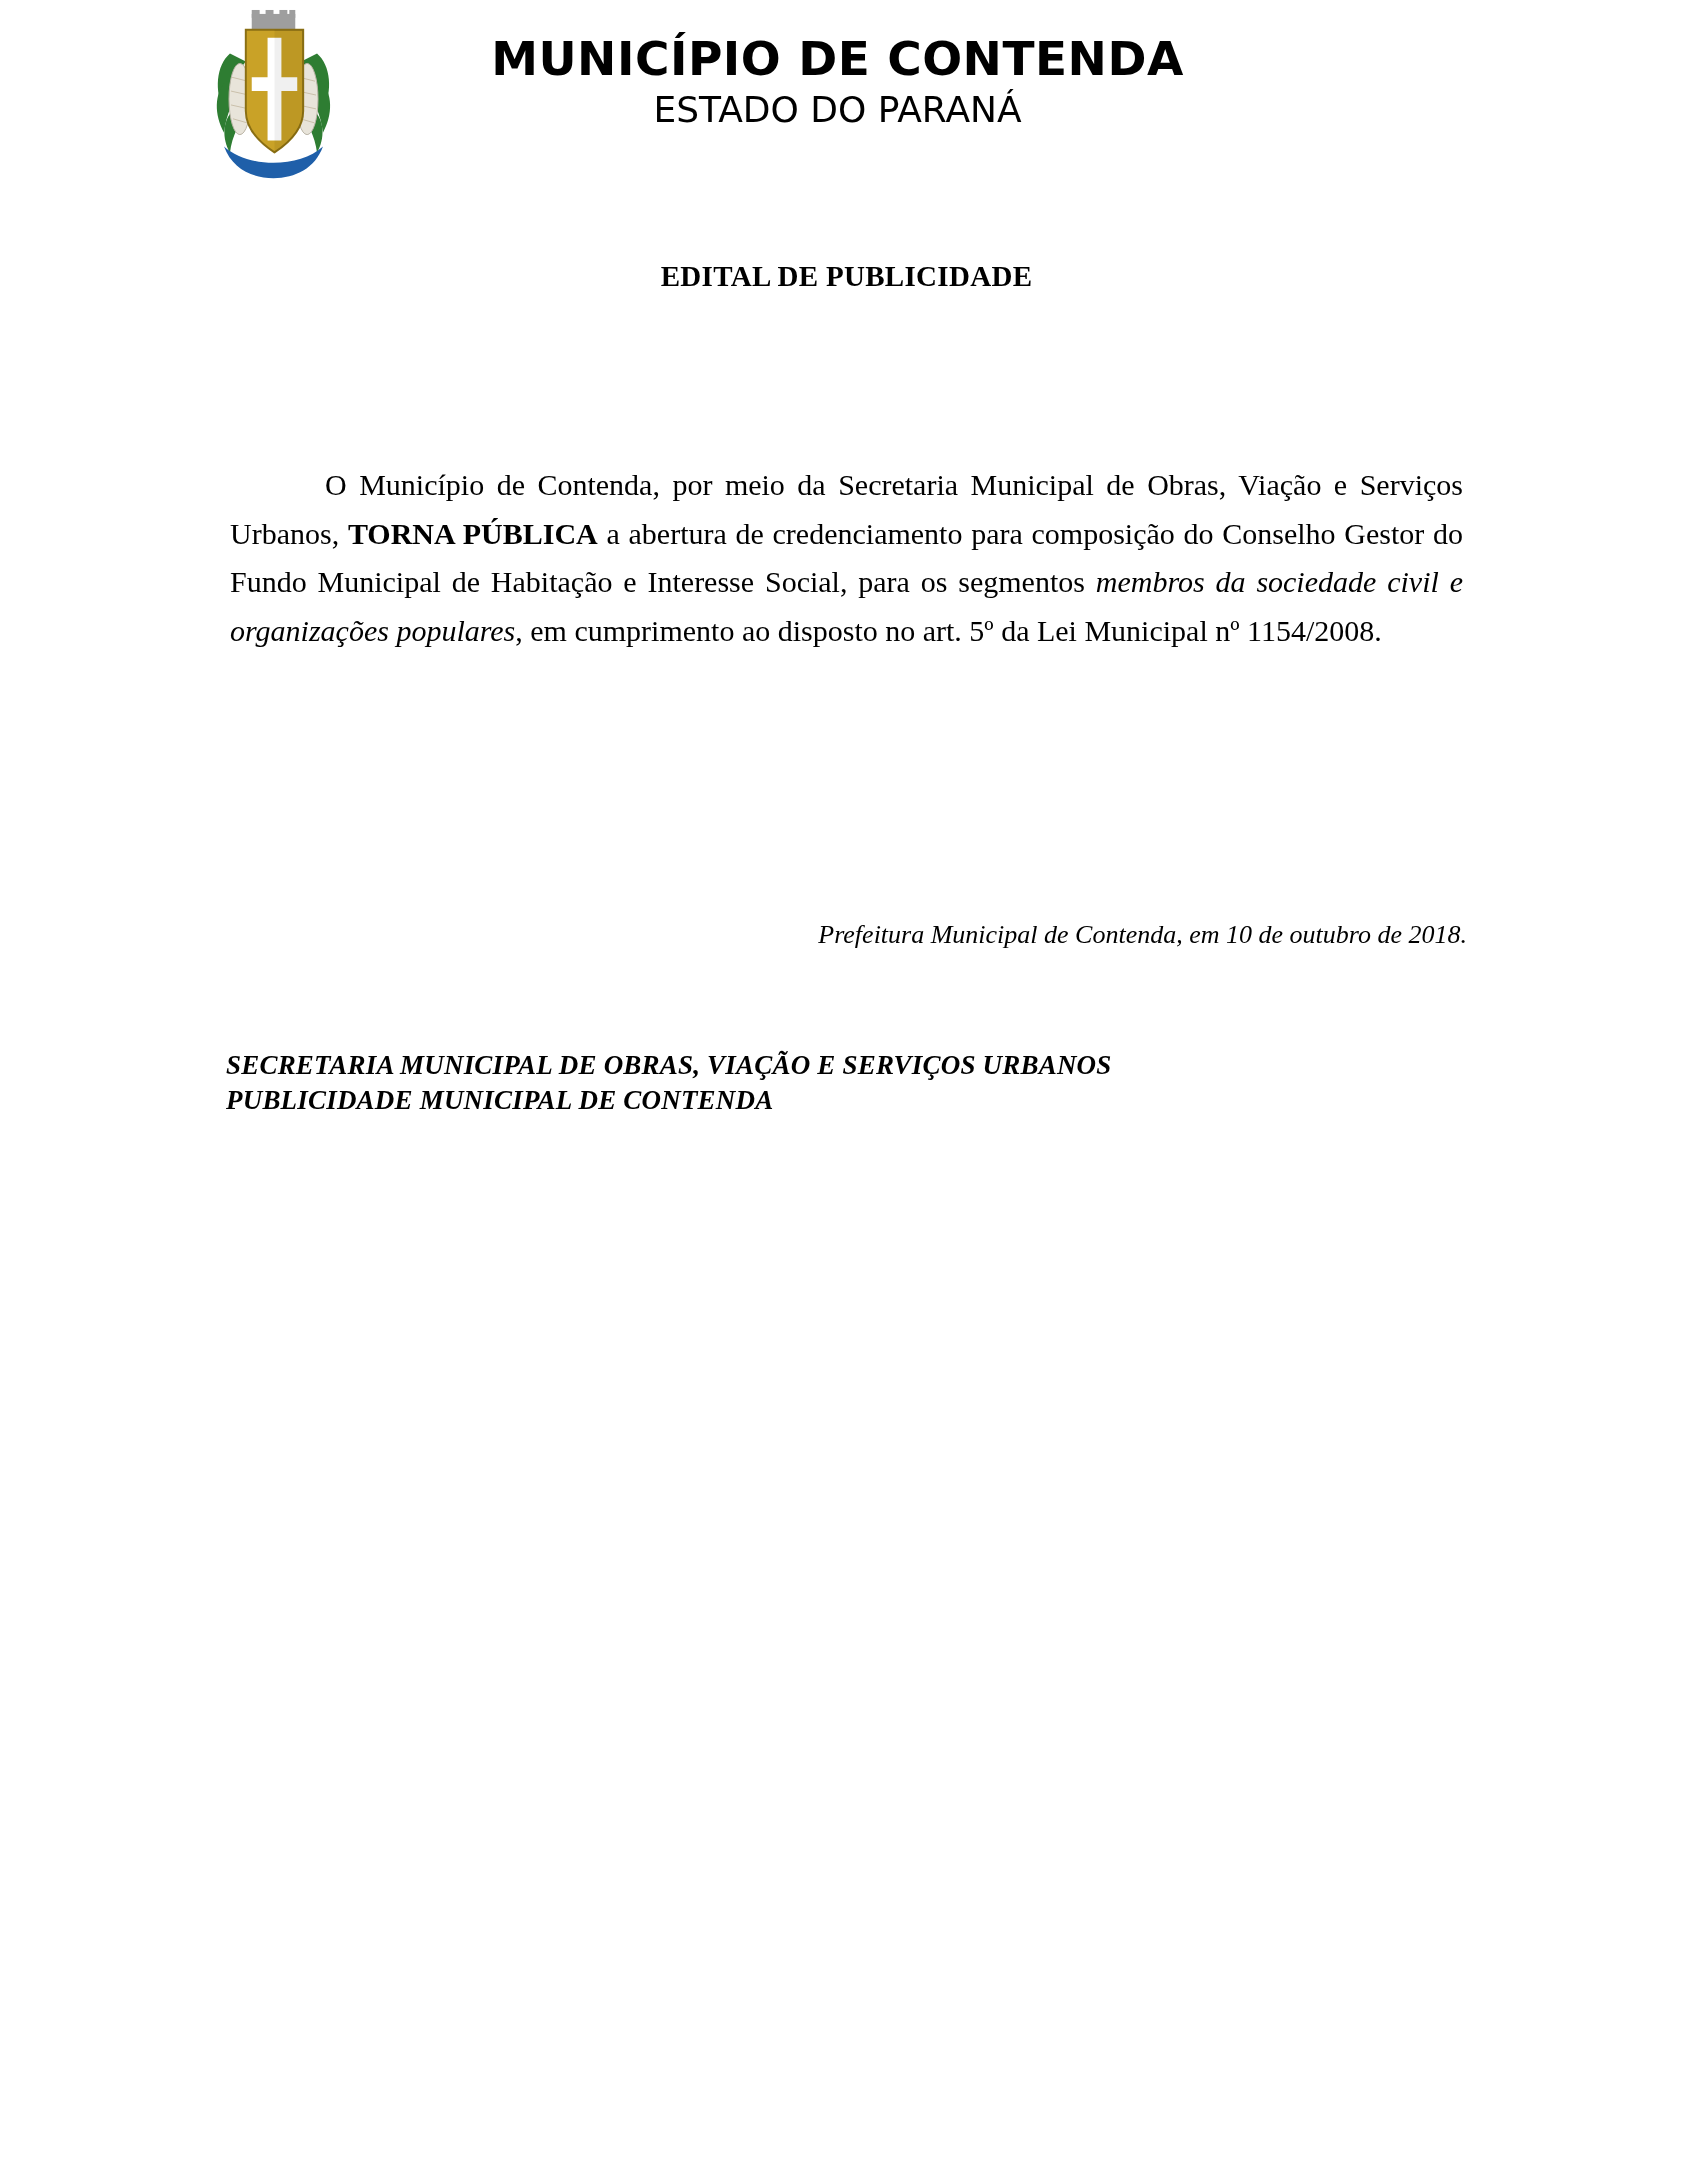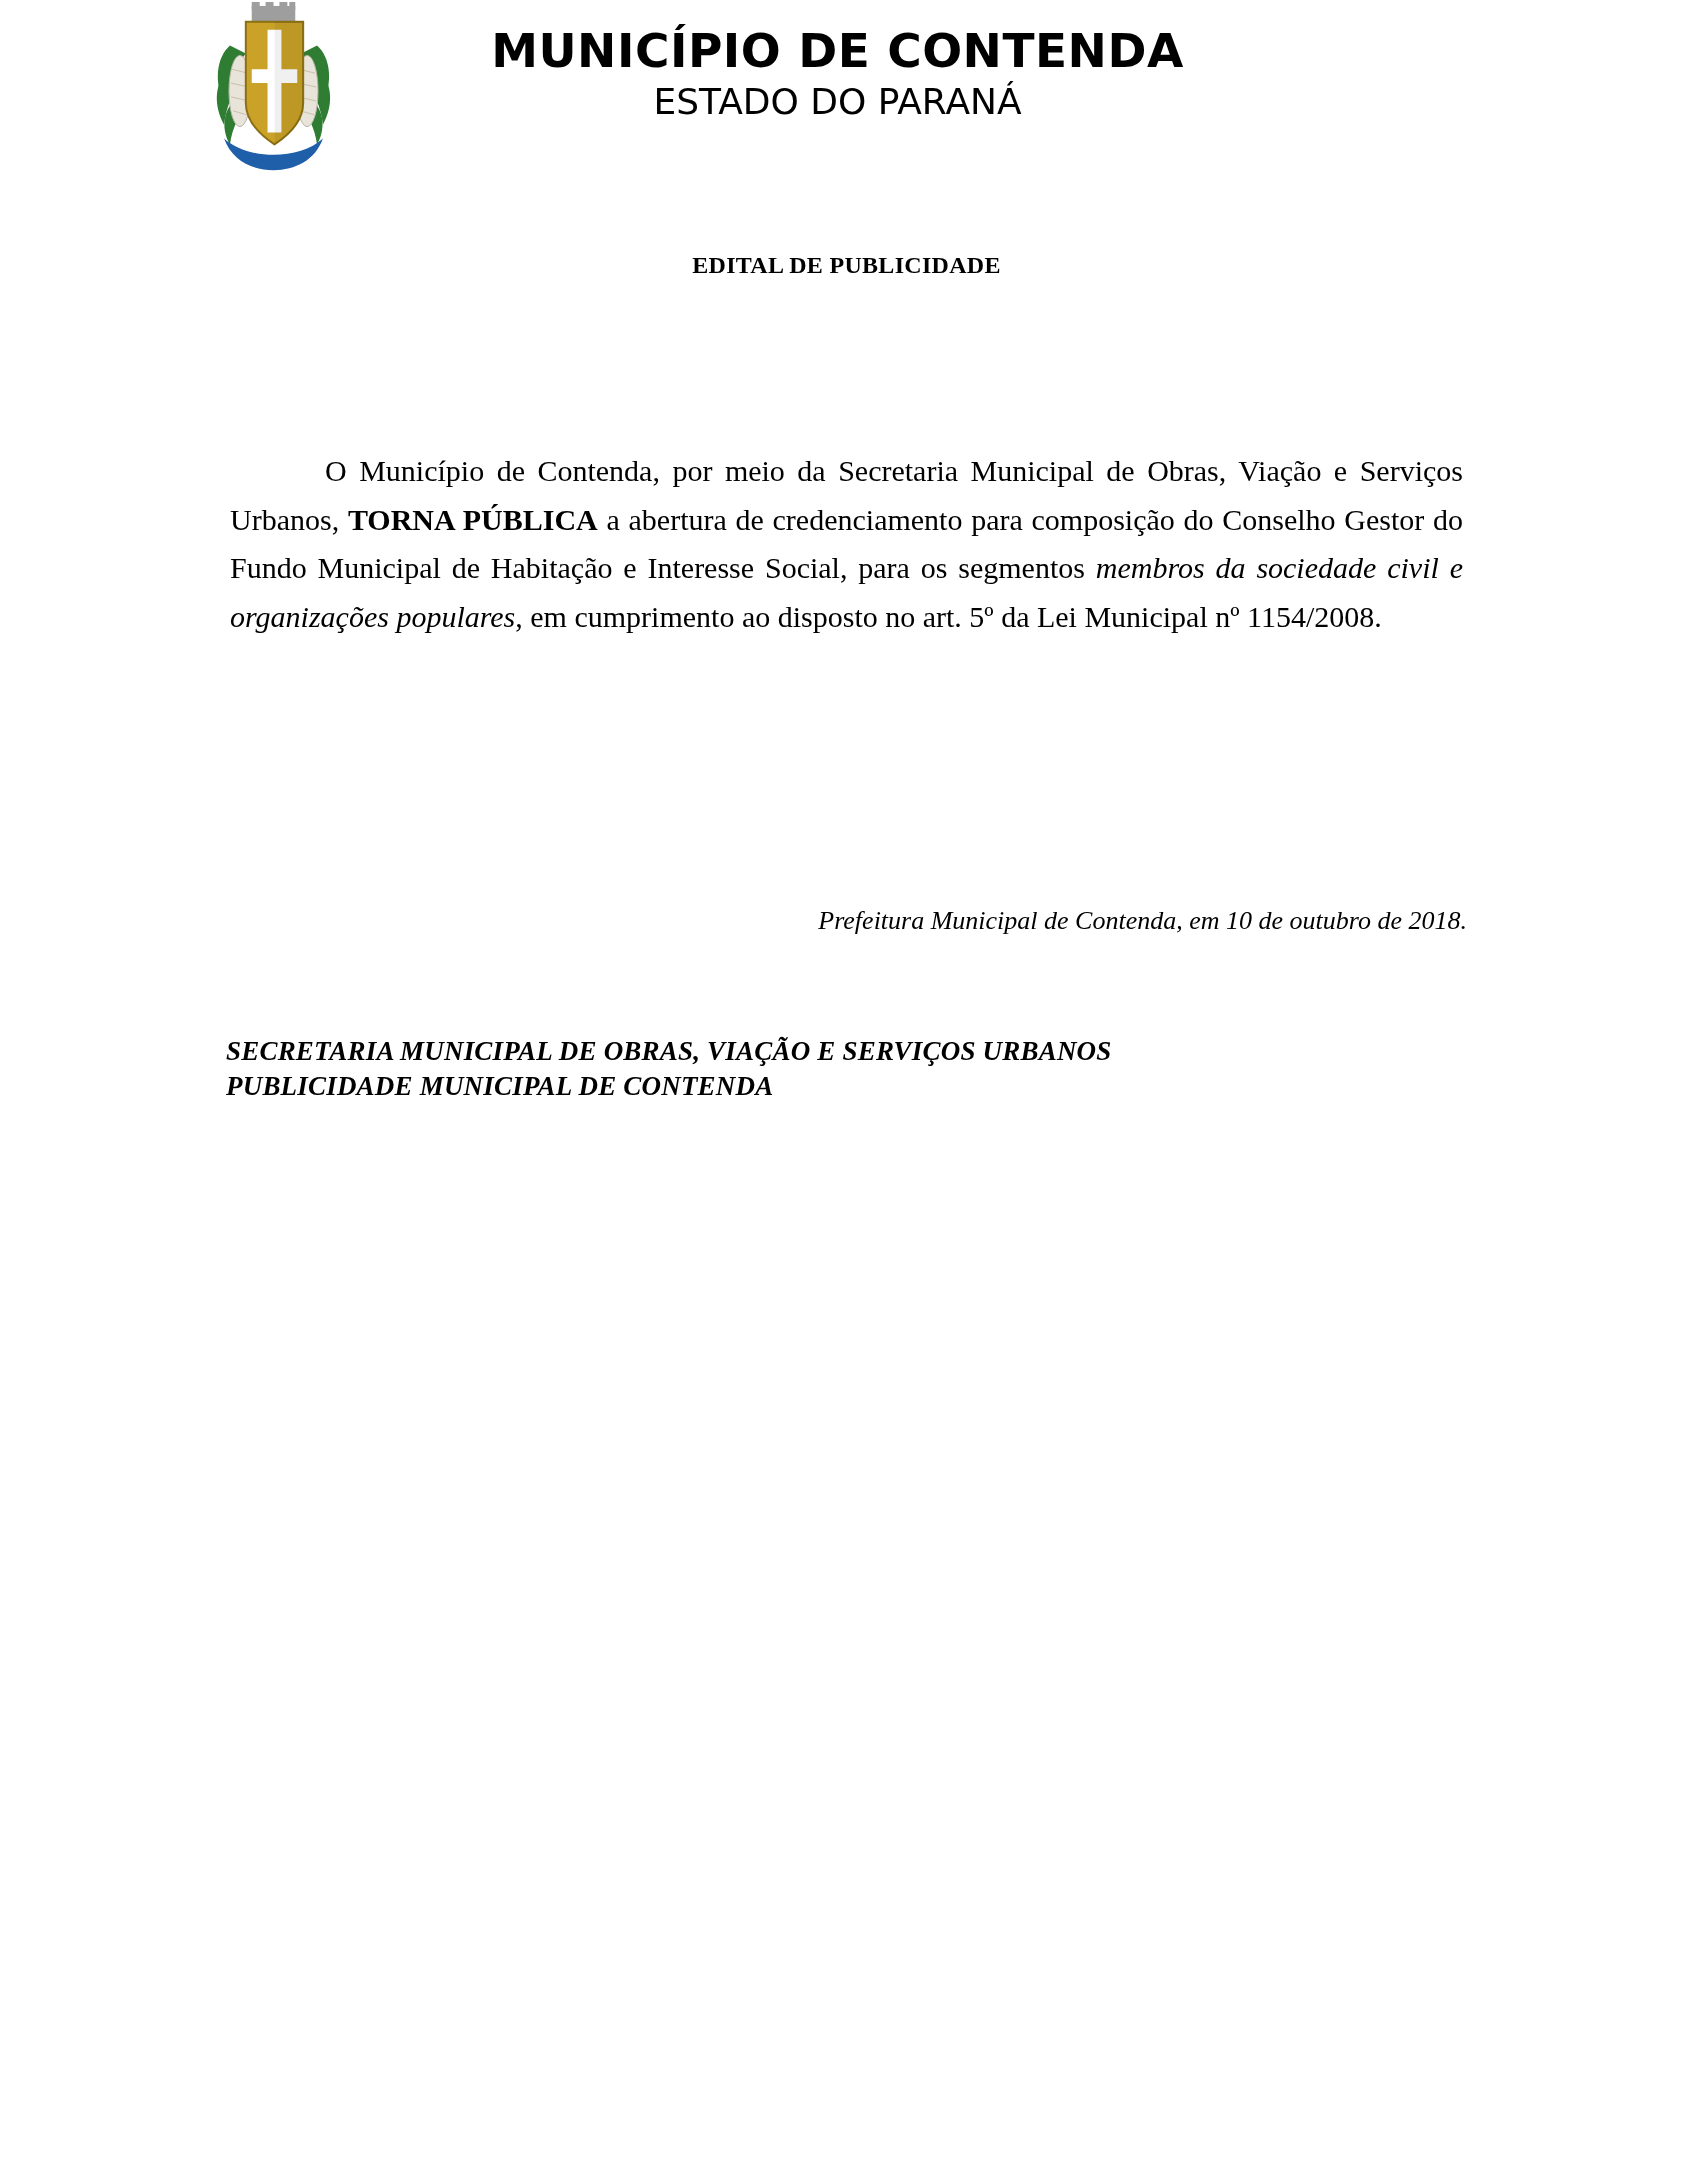--- a/index.html
+++ b/index.html
@@ -21,20 +21,21 @@
     width: 1683px;
     height: 2178px;
     box-sizing: border-box;
     padding: 0;
   }
 
   
   .header {
     display: flex;
     align-items: flex-start;
+    padding-top: 8px;
     padding-left: 208px;
   }
   .crest {
     width: 131px;
     height: 183px;
     flex: 0 0 131px;
     position: relative;
   }
   .header-text {
     flex: 1 1 auto;
@@ -61,21 +62,21 @@
 
   
   .content {
     padding-left: 226px;
     padding-right: 216px;
   }
 
   .doc-title {
     text-align: center;
     font-weight: bold;
-    font-size: 24px;
+    font-size: 29px;
     margin-top: 69px;
     letter-spacing: 0.3px;
   }
 
   .para {
     font-size: 30px;
     line-height: 1.62;
     text-align: justify;
     text-justify: inter-word;
     text-indent: 95px;

